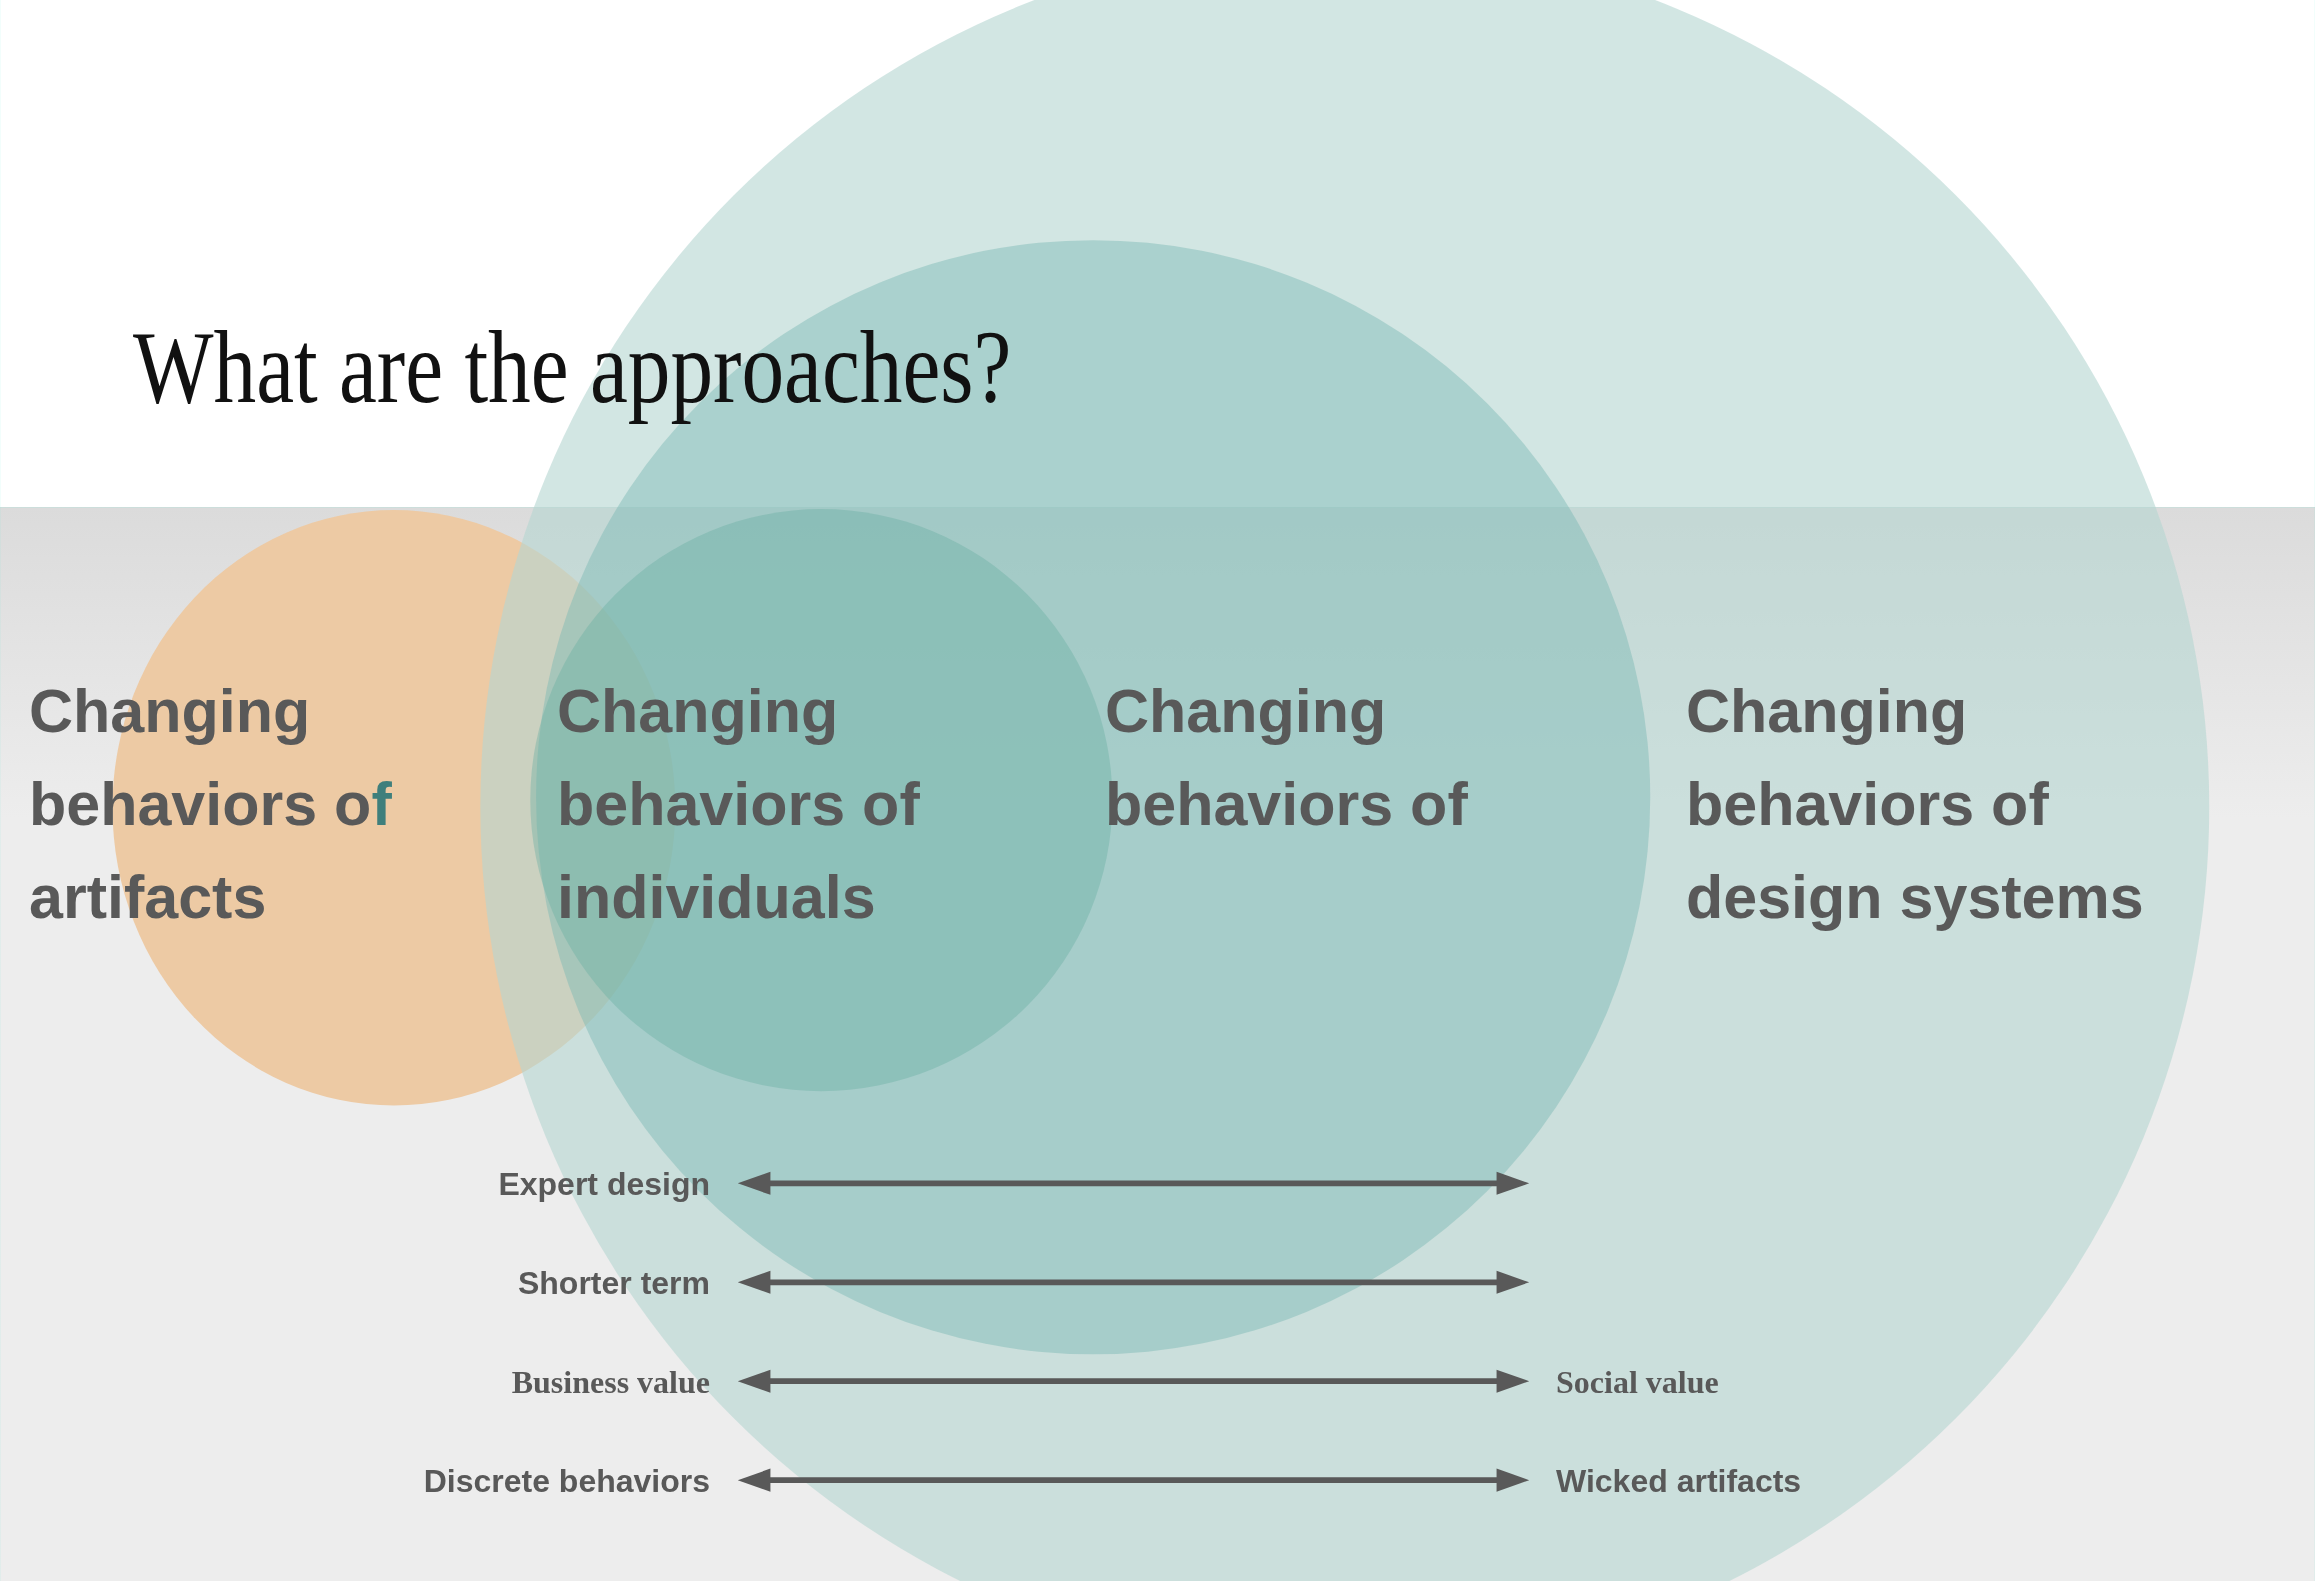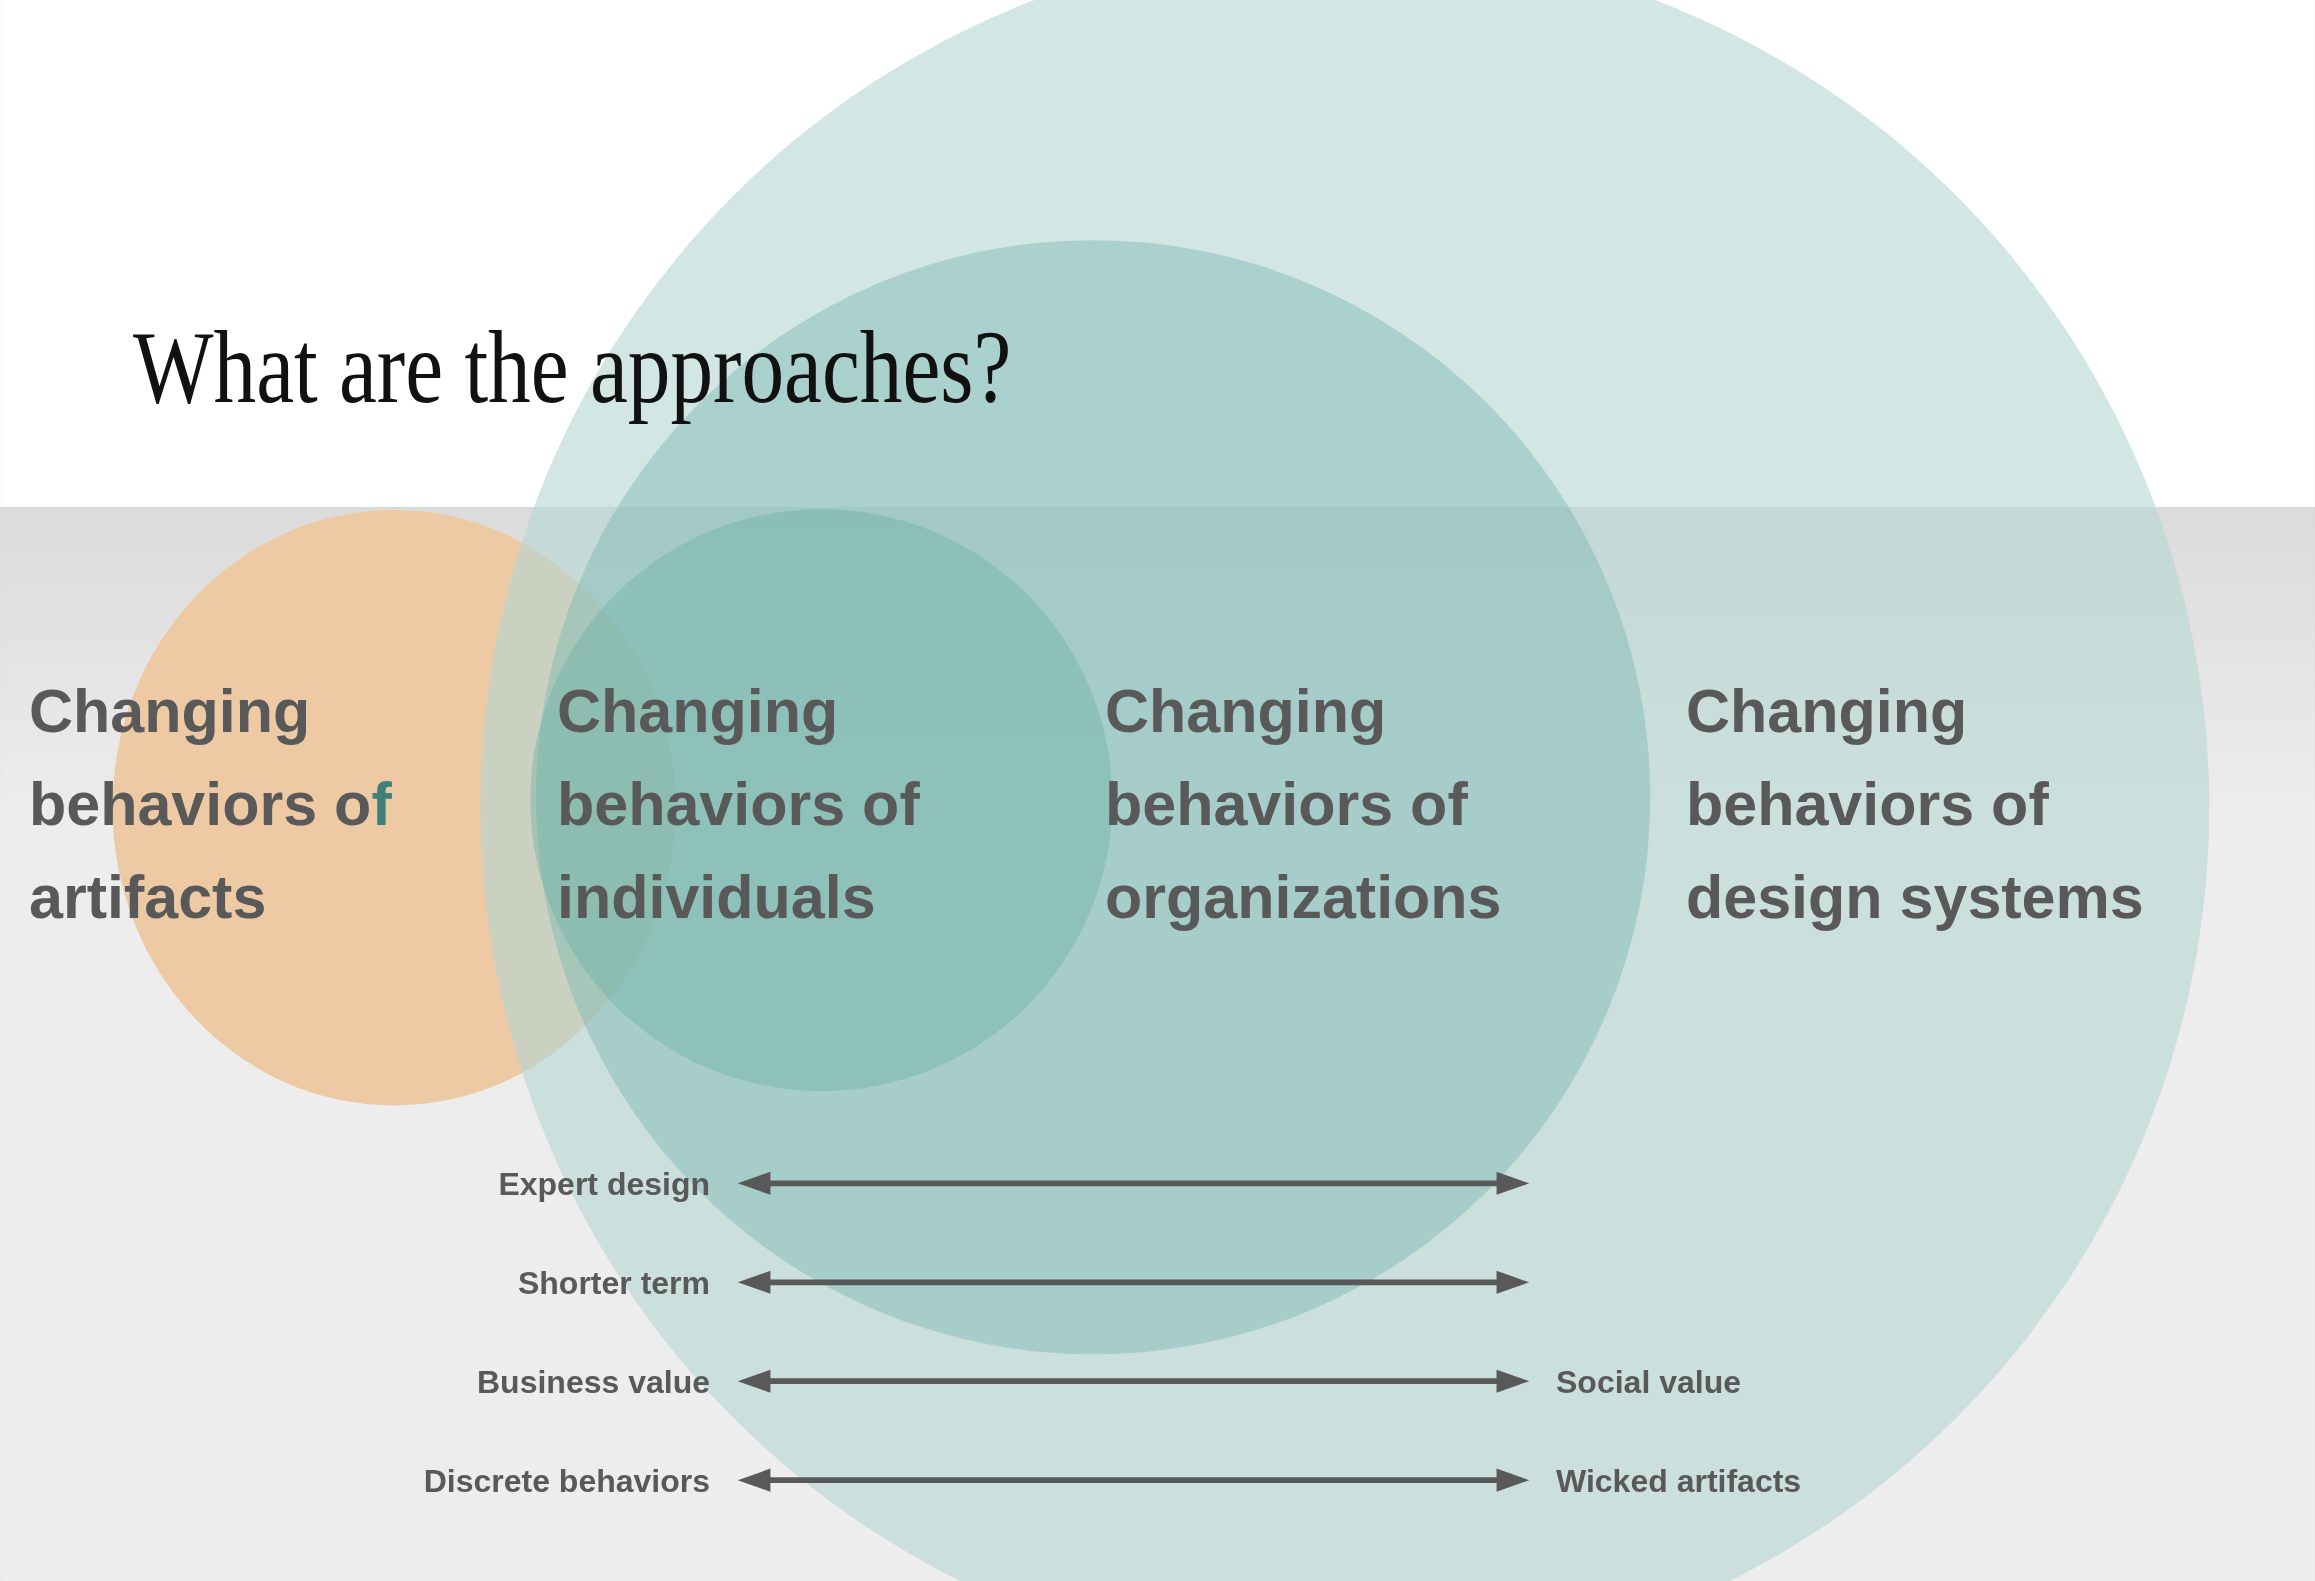--- a/index.html
+++ b/index.html
@@ -30,21 +30,21 @@
   .tinted-f{color:#3f7f7c;}
   .row-label{
     position:absolute;height:58px;line-height:58px;
     font-size:32px;font-weight:bold;color:#595959;
     white-space:nowrap;
   }
   .row-left{left:134px;width:576px;text-align:right;}
   .row-right{left:1556px;width:615px;text-align:left;}
   .row-y0{top:1155px;}
   .row-y1{top:1254px;}
-  .row-y2{top:1353px;}
+  .row-y2{top:1353px;font-family:Liberation Serif, serif;}
   .row-y3{top:1452px;}
 </style>
 </head>
 <body>
 
 <div class="slide">
 
   <svg class="diagram-svg" viewBox="0 0 2410 1646">
     <defs>
       <linearGradient id="bandGrad" x1="0" y1="0" x2="0" y2="1">
@@ -94,21 +94,20 @@
 
   <div class="clabel clabel-individuals">
     <div>Changing</div>
     <div>behaviors of</div>
     <div>individuals</div>
   </div>
 
   <div class="clabel clabel-organizations">
     <div>Changing</div>
     <div>behaviors of</div>
-    <div>organizations</div>
   </div>
 
   <div class="clabel clabel-social">
     <div>Changing</div>
     <div>behaviors of</div>
     <div>design systems</div>
   </div>
 
   <div class="row-label row-left  row-y0">Expert design</div>
 

